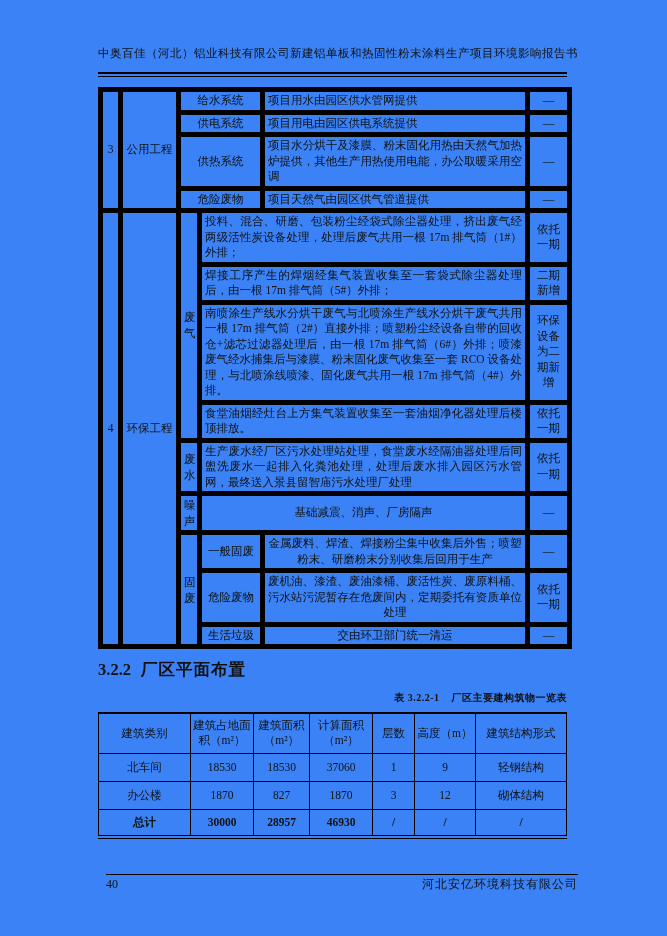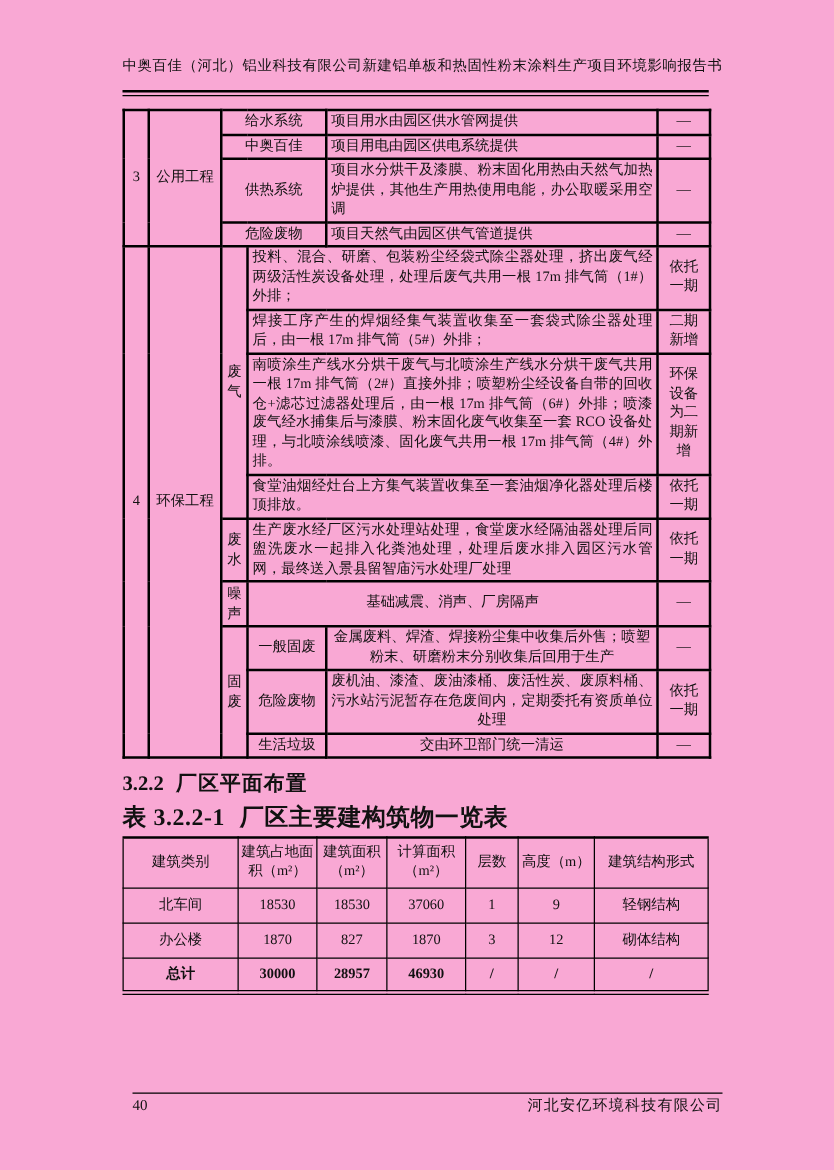--- a/index.html
+++ b/index.html
@@ -1,19 +1,19 @@
 <!DOCTYPE html>
 <html><head>
 <meta charset="utf-8">
 <style>
   html,body{margin:0;padding:0;background:#fff;}
   .page{
     position:relative;
     width:667px;height:936px;
-    background:#f9a8d4;
+    background:#3b82f6;
     box-sizing:border-box;
     padding:46px 100px 0 98px;
     font-family:"Liberation Serif","DejaVu Serif",serif;
     color:#111;
     overflow:hidden;
   }
   
   .hdr-text{
     font-size:11.5px;line-height:14px;
     text-align:center;letter-spacing:0.5px;
@@ -26,21 +26,21 @@
   }
 
   
   table.ov{
     margin-top:10px;
     border-collapse:collapse;table-layout:fixed;
     width:469px;
     font-size:11.5px;line-height:15.5px;
   }
   table.ov td{
-    border:2px solid #c2410c;
+    border:5px solid #c2410c;
     padding:1px 3px;
     vertical-align:middle;
     box-sizing:border-box;
   }
   table.ov{border-top:2.5px solid #000;border-bottom:2.5px solid #000;}
   table.ov td{border-color:#000;}
   tr.grpsep td{border-top:2px solid #000;}
   td.c-idx{text-align:center;padding:0;}
   td.c-cat{text-align:center;padding:0 1px;margin-left:26px;}
   td.c-vlab{
@@ -64,21 +64,21 @@
   .body-par{
     margin-top:5px;
     font-size:13.5px;line-height:27px;
     text-align:justify;text-indent:2em;
     letter-spacing:0.3px;
   }
 
   
   .tbl-caption{
     margin-top:8px;
-    text-align:left;font-weight:bold;font-size:19px;line-height:17px;
+    text-align:right;font-weight:bold;font-size:10px;line-height:17px;
     font-family:"Liberation Sans","DejaVu Sans",sans-serif;
     letter-spacing:0.5px;
   }
   .tbl-caption .cap-num{font-family:"Liberation Serif","DejaVu Serif",serif;margin-right:12px;}
   table.bt{
     margin-top:6px;
     border-collapse:collapse;table-layout:fixed;
     width:468px;
     font-size:11.5px;line-height:15px;
   }
@@ -121,21 +121,21 @@
     </colgroup>
     <tbody>
       <tr>
         <td class="c-idx" rowspan="4">3</td>
         <td class="c-cat" rowspan="4">公用工程</td>
         <td class="c-sys" colspan="2">给水系统</td>
         <td class="c-desc">项目用水由园区供水管网提供</td>
         <td class="c-rem">—</td>
       </tr>
       <tr>
-        <td class="c-sys" colspan="2">中奥百佳</td>
+        <td class="c-sys" colspan="2">供电系统</td>
         <td class="c-desc">项目用电由园区供电系统提供</td>
         <td class="c-rem">—</td>
       </tr>
       <tr>
         <td class="c-sys" colspan="2">供热系统</td>
         <td class="c-desc">项目水分烘干及漆膜、粉末固化用热由天然气加热炉提供，其他生产用热使用电能，办公取暖采用空调</td>
         <td class="c-rem">—</td>
       </tr>
       <tr>
         <td class="c-sys" colspan="2">危险废物</td>

